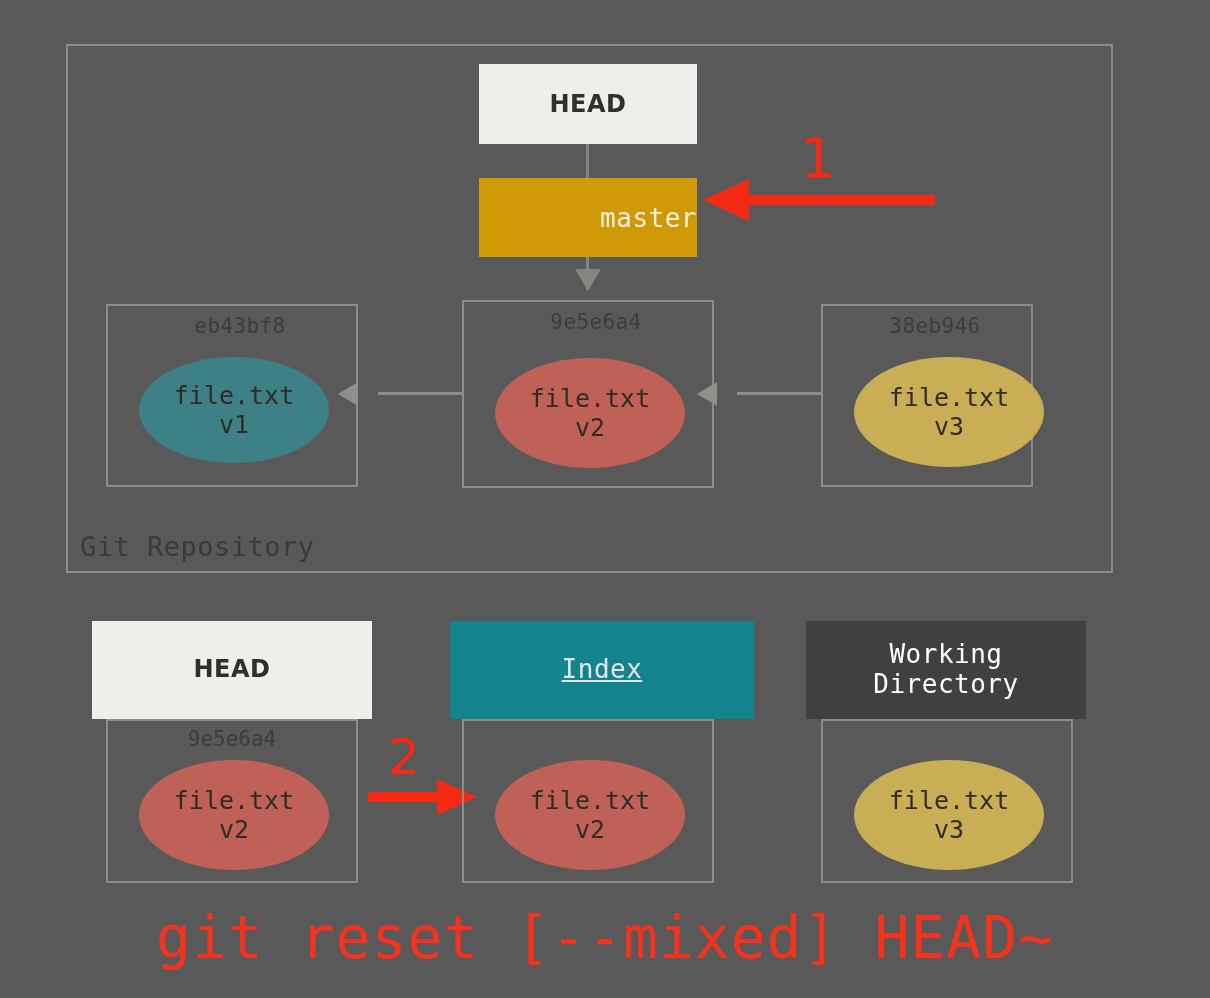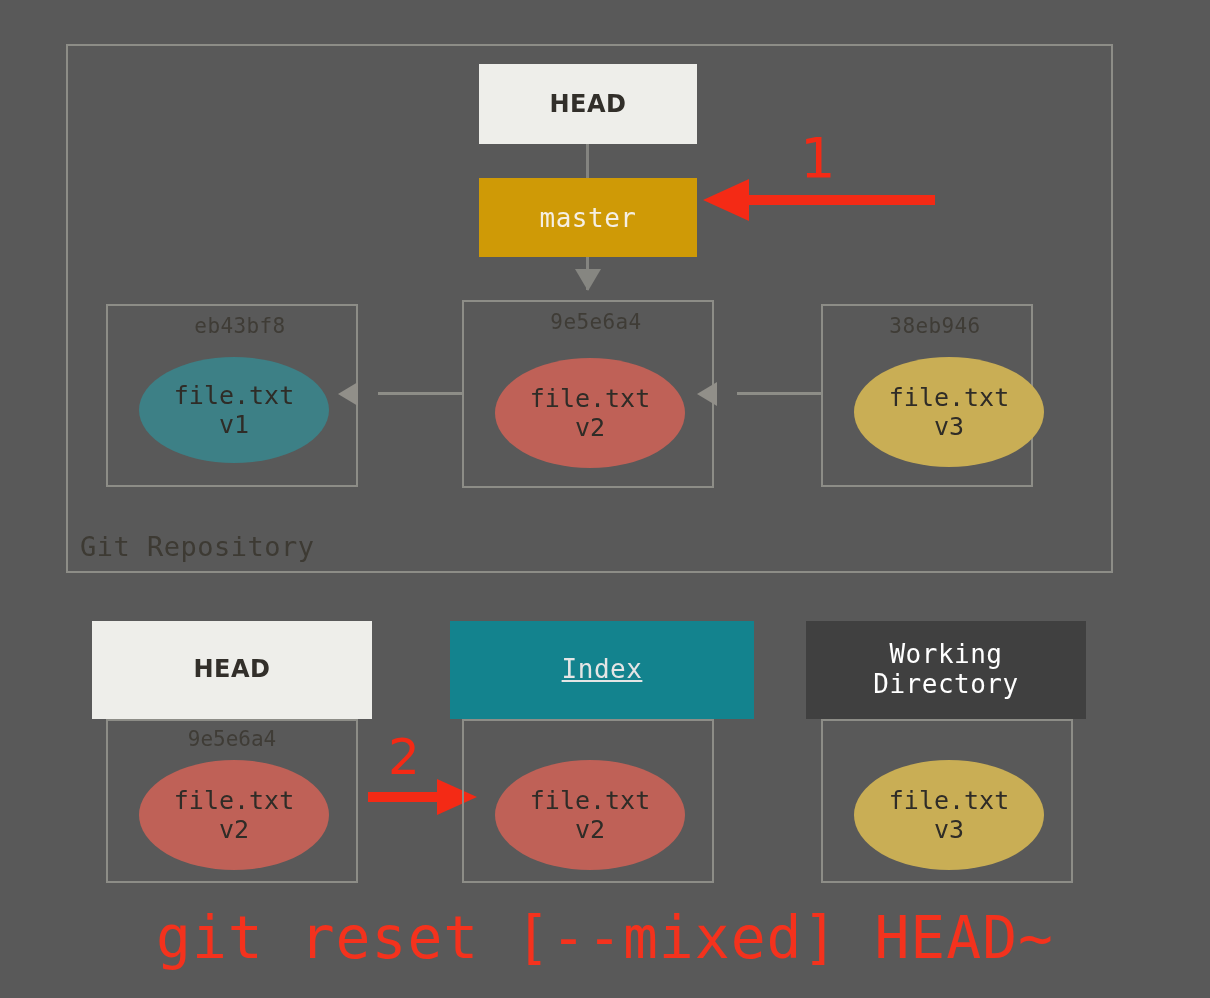--- a/index.html
+++ b/index.html
@@ -51,21 +51,21 @@
     font-family: "DejaVu Sans", sans-serif;
     font-size: 24px;
     font-weight: bold;
     color: #322f2a;
     letter-spacing: 0.5px;
   }
   .master-box {
     left: 479px; top: 178px;
     width: 218px; height: 79px;
     background: #cf9a06;
-    display: flex; align-items: center; justify-content: center;
+    display: flex; align-items: center; justify-content: flex-end;
     font-family: "DejaVu Sans Mono", monospace;
     font-size: 26px;
     color: #f4 efe6;
     color: #f5efe3;
     letter-spacing: 0.5px;
   }
 
   
   .conn-head-master {
     left: 586px; top: 144px;

